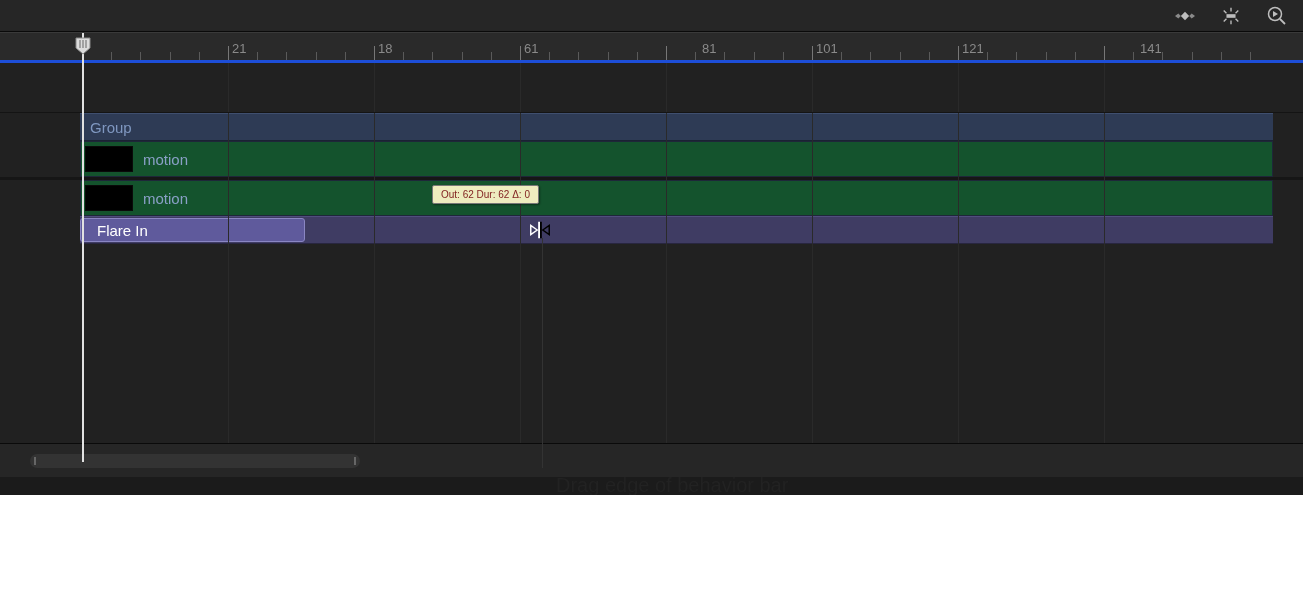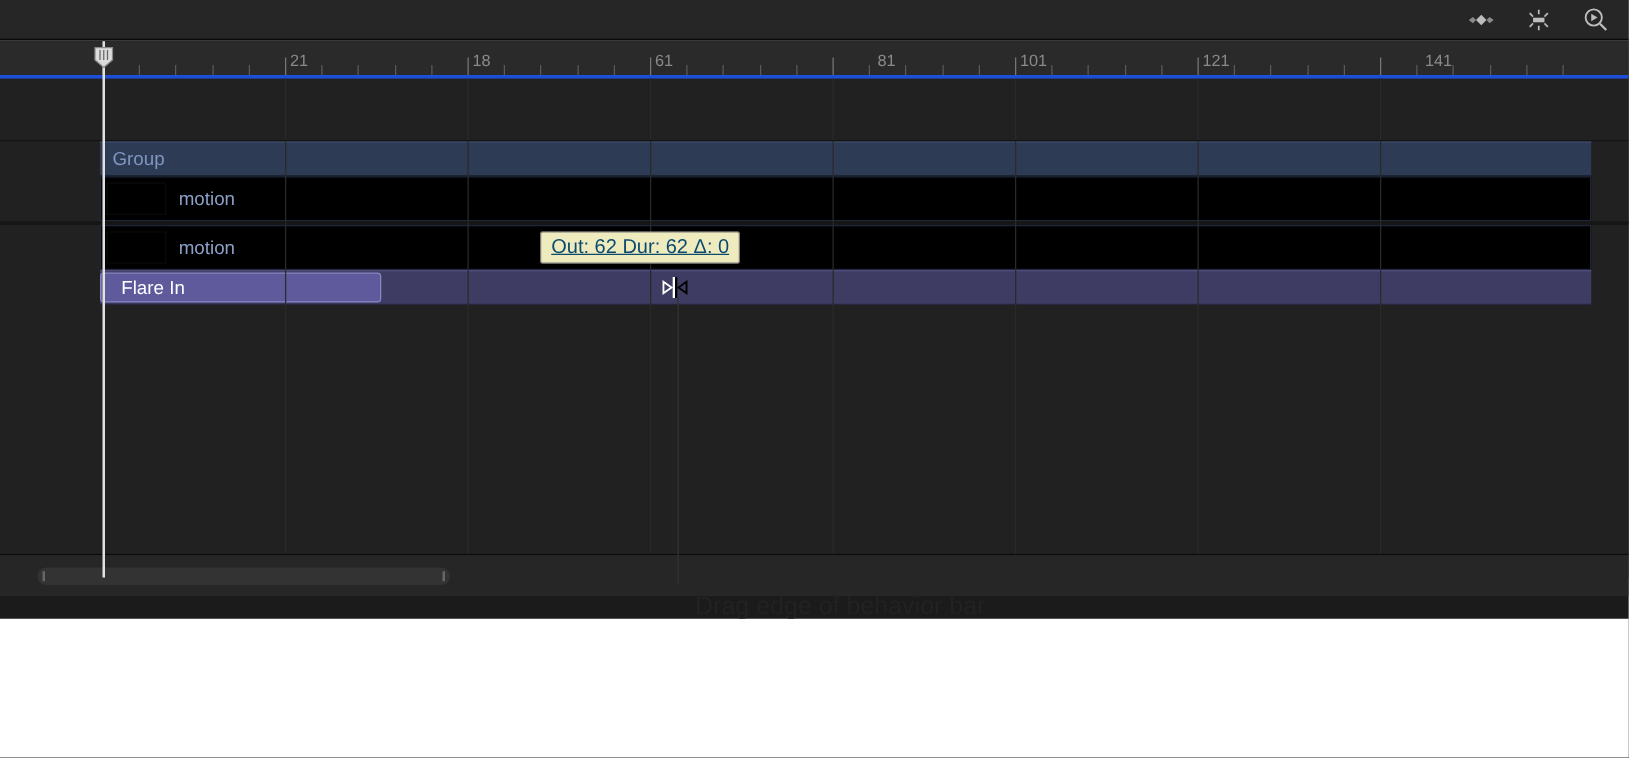--- a/index.html
+++ b/index.html
@@ -89,21 +89,21 @@
       color: #7f97c0;
       font-size: 15px;
       display:flex;
       align-items:center;
       padding-left:10px;
     }
     .clip-row {
       height: 36px;
       margin-left: 80px;
       margin-right: 30px;
-      background: #000000;
+      background: #14532d;
       border: 1px solid #1e2739;
       display:flex;
       align-items:center;
     }
     .clip-thumb {
       width: 48px;
       height: 26px;
       background: #000;
       margin: 0 10px 0 4px;
       border: 1px solid #0a0a0a;
@@ -144,31 +144,30 @@
       display:flex;
       align-items:center;
       justify-content:center;
       cursor: col-resize;
       z-index:5;
     }
     .drag-handle svg { display:block; }
     .tooltip {
       position:absolute;
       background: #eeecbf;
-      color:#0c4a6e;
+      color:#7f1d1d;
       border:1px solid #777;
-      font-size:16px;
+      font-size:10px;
       padding:3px 8px;
       border-radius:2px;
       left: 352px;
       top: -32px;
       white-space: nowrap;
       box-shadow: 1px 1px 2px rgba(0,0,0,0.4);
       z-index:6;
-      text-decoration:underline;
     }
     .playhead {
       position: absolute;
       top: 0;
       bottom: 0;
       width: 2px;
       background: #e1e1e1;
       left: 82px;
       z-index: 4;
     }

